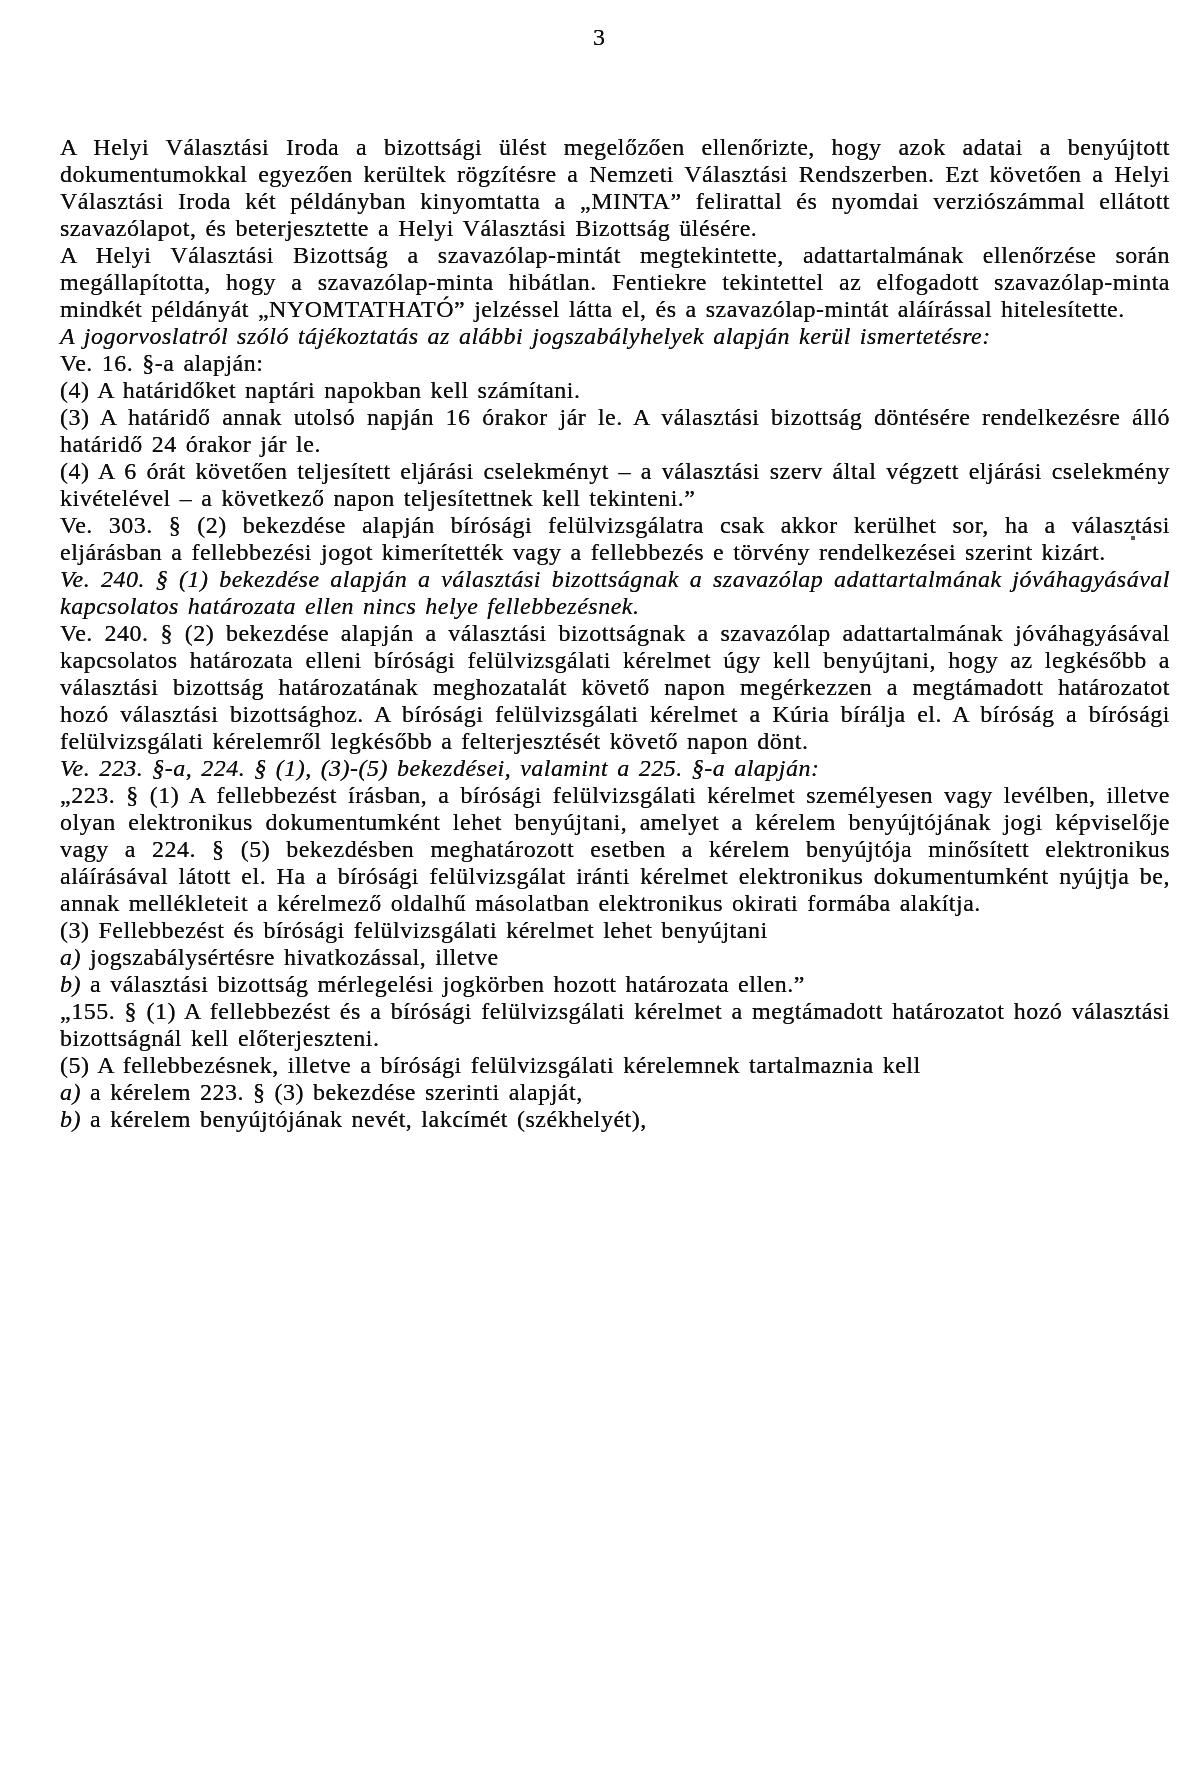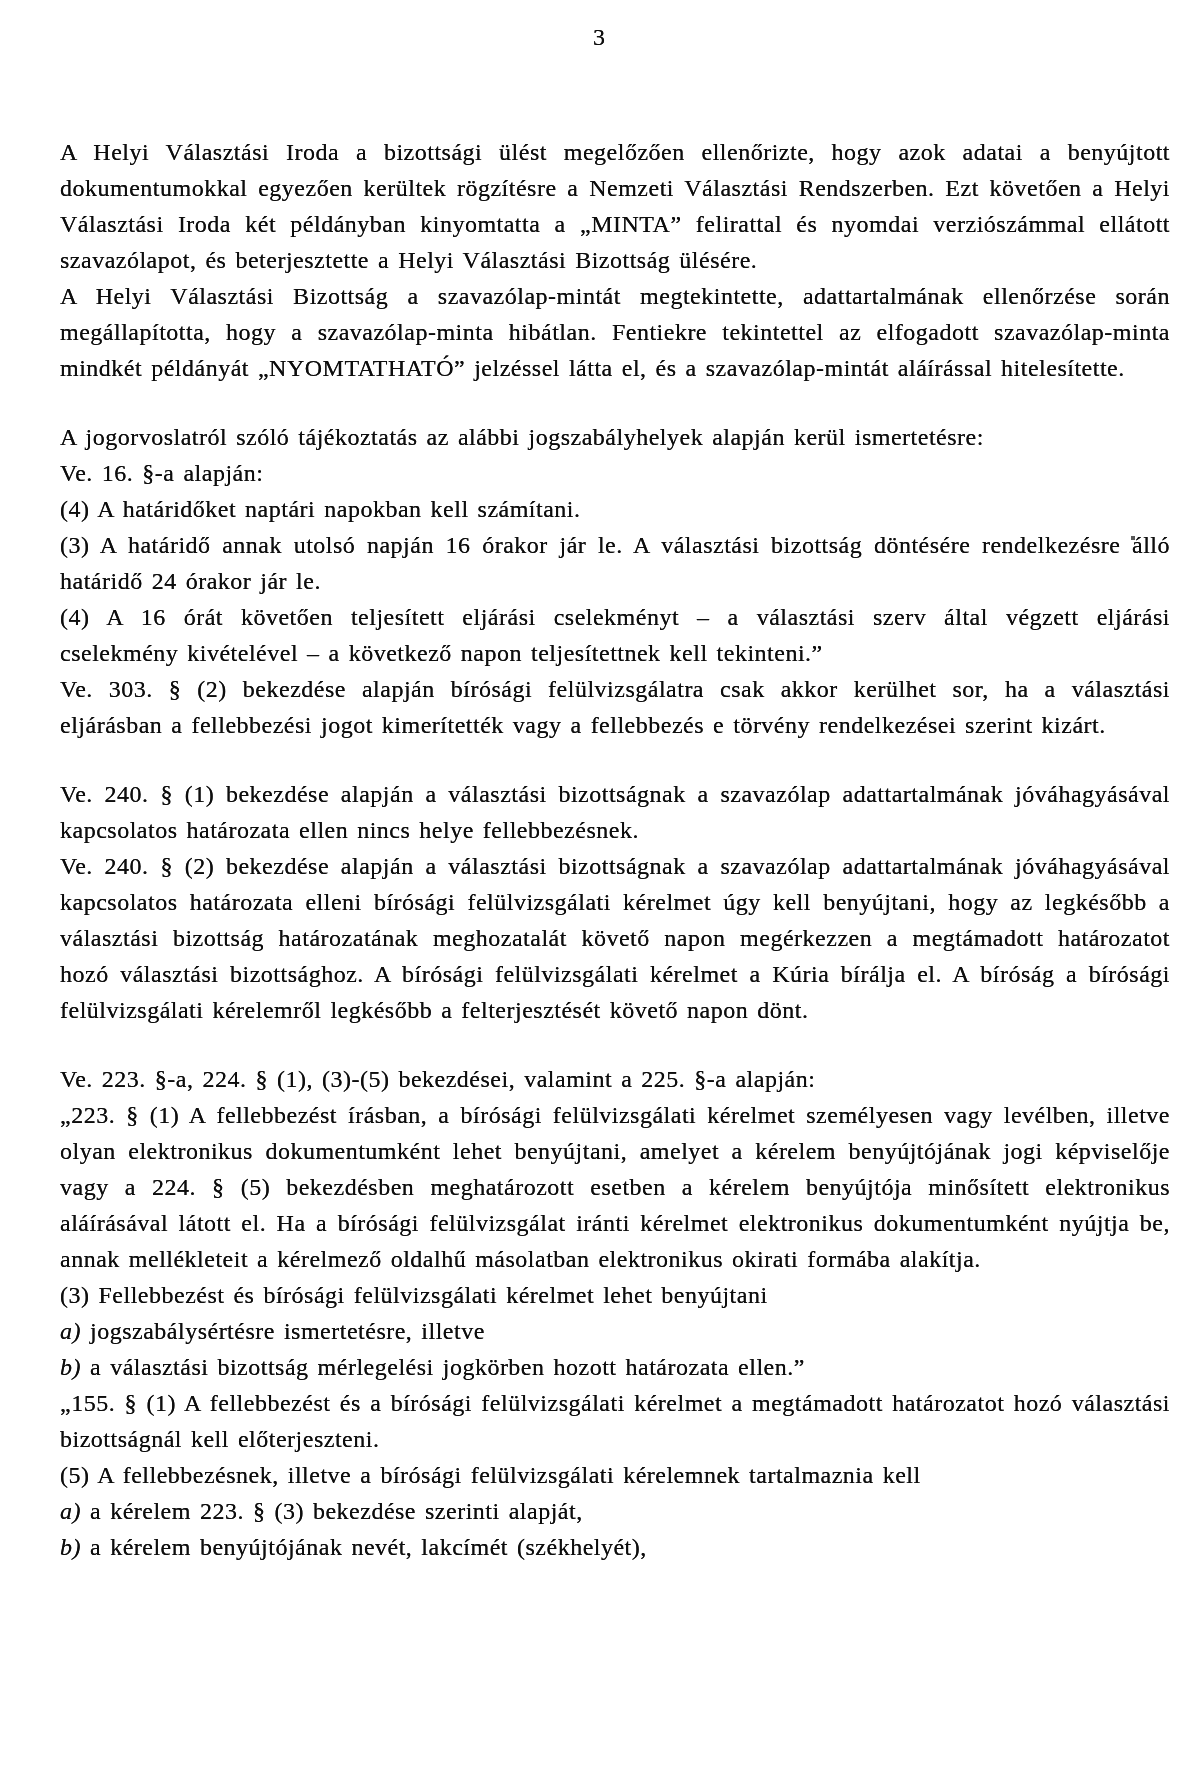--- a/index.html
+++ b/index.html
@@ -25,32 +25,32 @@
     font-size: 24px;
     line-height: 30px;
     text-shadow: 0 0 0.5px rgba(0,0,0,0.85);
   }
   .content {
     position: absolute;
     top: 134px;
     left: 60px;
     width: 1110px;
     font-size: 24px;
-    line-height: 36px;
+    line-height: 27px;
     letter-spacing: 0.5px;
     word-spacing: 2.5px;
     text-align: justify;
     text-shadow: 0 0 0.5px rgba(0,0,0,0.85);
   }
   .blk {
     margin: 0;
     padding: 0;
   }
   .sec-gap {
-    margin-top: 33px;
+    font-style: italic;
   }
   .marker {
     font-style: italic;
   }
   .speck {
     position: absolute;
     left: 1131px;
     top: 536px;
     width: 4px;
     height: 4px;
@@ -66,28 +66,28 @@
 
   <div class="speck"></div>
 
   <div class="content">
     <p class="blk">A Helyi Választási Iroda a bizottsági ülést megelőzően ellenőrizte, hogy azok adatai a benyújtott dokumentumokkal egyezően kerültek rögzítésre a Nemzeti Választási Rendszerben. Ezt követően a Helyi Választási Iroda két példányban kinyomtatta a „MINTA” felirattal és nyomdai verziószámmal ellátott szavazólapot, és beterjesztette a Helyi Választási Bizottság ülésére.</p>
     <p class="blk">A Helyi Választási Bizottság a szavazólap-mintát megtekintette, adattartalmának ellenőrzése során megállapította, hogy a szavazólap-minta hibátlan. Fentiekre tekintettel az elfogadott szavazólap-minta mindkét példányát „NYOMTATHATÓ” jelzéssel látta el, és a szavazólap-mintát aláírással hitelesítette.</p>
     <p class="blk sec-gap">A jogorvoslatról szóló tájékoztatás az alábbi jogszabályhelyek alapján kerül ismertetésre:</p>
     <p class="blk">Ve. 16. §-a alapján:</p>
     <p class="blk">(4) A határidőket naptári napokban kell számítani.</p>
     <p class="blk">(3) A határidő annak utolsó napján 16 órakor jár le. A választási bizottság döntésére rendelkezésre álló határidő 24 órakor jár le.</p>
-    <p class="blk">(4) A 16 órát követően teljesített eljárási cselekményt – a választási szerv által végzett eljárási cselekmény kivételével – a következő napon teljesítettnek kell tekinteni.”</p>
+    <p class="blk">(4) A 6 órát követően teljesített eljárási cselekményt – a választási szerv által végzett eljárási cselekmény kivételével – a következő napon teljesítettnek kell tekinteni.”</p>
     <p class="blk">Ve. 303. § (2) bekezdése alapján bírósági felülvizsgálatra csak akkor kerülhet sor, ha a választási eljárásban a fellebbezési jogot kimerítették vagy a fellebbezés e törvény rendelkezései szerint kizárt.</p>
     <p class="blk sec-gap">Ve. 240. § (1) bekezdése alapján a választási bizottságnak a szavazólap adattartalmának jóváhagyásával kapcsolatos határozata ellen nincs helye fellebbezésnek.</p>
     <p class="blk">Ve. 240. § (2) bekezdése alapján a választási bizottságnak a szavazólap adattartalmának jóváhagyásával kapcsolatos határozata elleni bírósági felülvizsgálati kérelmet úgy kell benyújtani, hogy az legkésőbb a választási bizottság határozatának meghozatalát követő napon megérkezzen a megtámadott határozatot hozó választási bizottsághoz. A bírósági felülvizsgálati kérelmet a Kúria bírálja el. A bíróság a bírósági felülvizsgálati kérelemről legkésőbb a felterjesztését követő napon dönt.</p>
     <p class="blk sec-gap">Ve. 223. §-a, 224. § (1), (3)-(5) bekezdései, valamint a 225. §-a alapján:</p>
     <p class="blk">„223. § (1) A fellebbezést írásban, a bírósági felülvizsgálati kérelmet személyesen vagy levélben, illetve olyan elektronikus dokumentumként lehet benyújtani, amelyet a kérelem benyújtójának jogi képviselője vagy a 224. § (5) bekezdésben meghatározott esetben a kérelem benyújtója minősített elektronikus aláírásával látott el. Ha a bírósági felülvizsgálat iránti kérelmet elektronikus dokumentumként nyújtja be, annak mellékleteit a kérelmező oldalhű másolatban elektronikus okirati formába alakítja.</p>
     <p class="blk">(3) Fellebbezést és bírósági felülvizsgálati kérelmet lehet benyújtani</p>
-    <p class="blk"><em class="marker">a)</em> <span>jogszabálysértésre ismertetésre, illetve</span></p>
+    <p class="blk"><em class="marker">a)</em> <span>jogszabálysértésre hivatkozással, illetve</span></p>
     <p class="blk"><em class="marker">b)</em> <span>a választási bizottság mérlegelési jogkörben hozott határozata ellen.”</span></p>
     <p class="blk">„155. § (1) A fellebbezést és a bírósági felülvizsgálati kérelmet a megtámadott határozatot hozó választási bizottságnál kell előterjeszteni.</p>
     <p class="blk">(5) A fellebbezésnek, illetve a bírósági felülvizsgálati kérelemnek tartalmaznia kell</p>
     <p class="blk"><em class="marker">a)</em> <span>a kérelem 223. § (3) bekezdése szerinti alapját,</span></p>
     <p class="blk"><em class="marker">b)</em> <span>a kérelem benyújtójának nevét, lakcímét (székhelyét),</span></p>
   </div>
 
 </div>
 
 </body></html>

